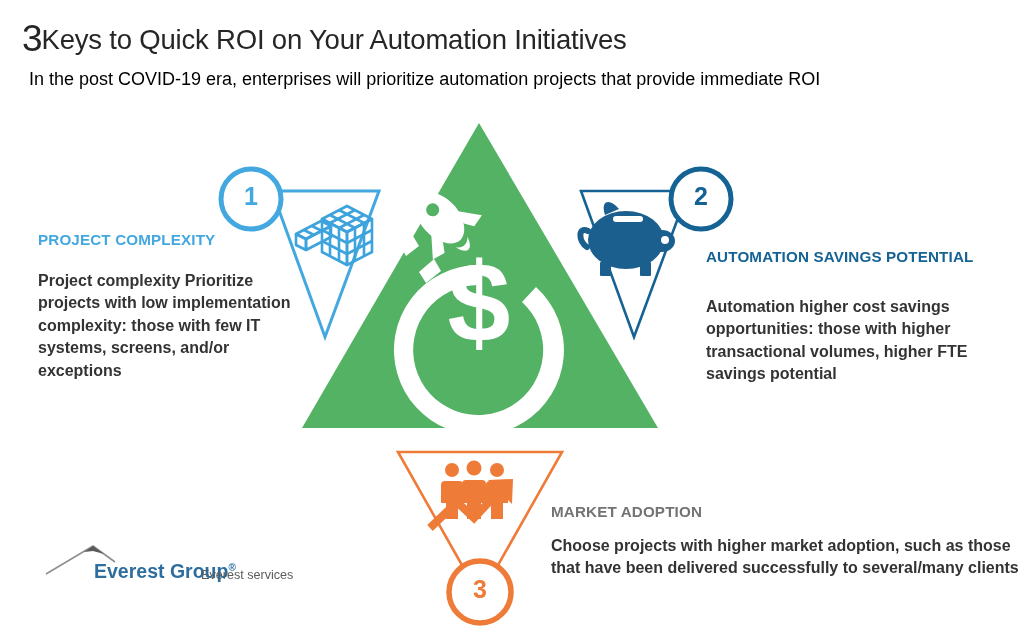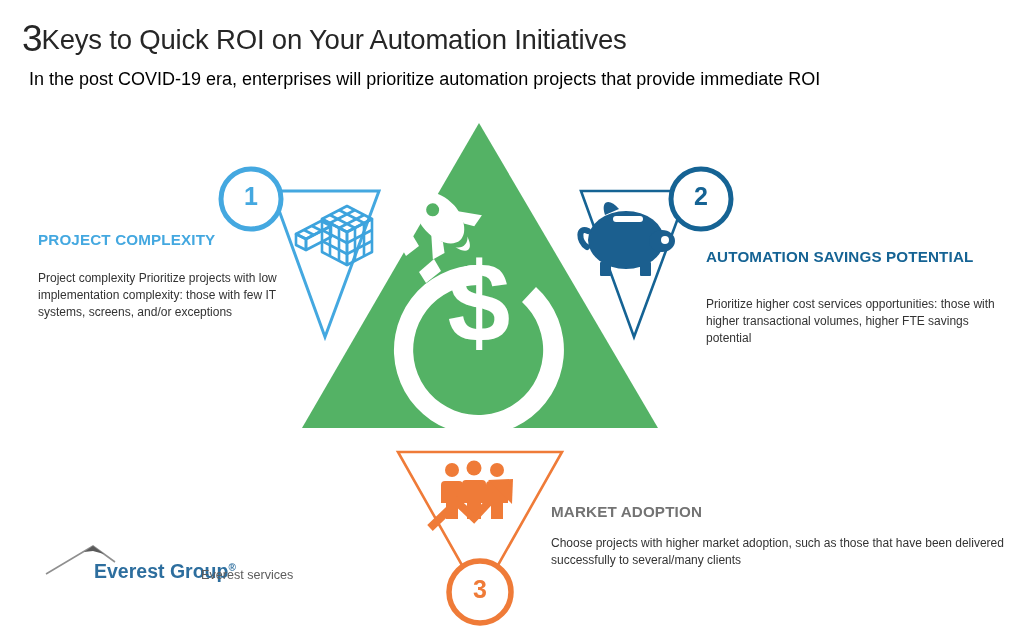--- a/index.html
+++ b/index.html
@@ -58,22 +58,22 @@
   
   .callout-heading {
     position: absolute;
     font-size: 15.2px;
     font-weight: bold;
     letter-spacing: 0.15px;
     white-space: nowrap;
   }
   .callout-body {
     position: absolute;
-    font-size: 12px;
-    font-weight: 400;
+    font-size: 16px;
+    font-weight: 700;
     line-height: 1.40;
     color: #333333;
   }
 
   #complexity-heading { left: 38px;  top: 231px; color: #44a8e0; }
   #complexity-body    { left: 38px;  top: 270px; width: 260px; }
 
   #savings-heading    { left: 706px; top: 248px; color: #156394; }
   #savings-body       { left: 706px; top: 296px; width: 310px; }
 
@@ -237,21 +237,21 @@
 </div>
 
 <div class="badge-num" id="badge-num-1">1</div>
 <div class="badge-num" id="badge-num-2">2</div>
 <div class="badge-num" id="badge-num-3">3</div>
 
 <div class="callout-heading" id="complexity-heading">PROJECT COMPLEXITY</div>
 <div class="callout-body" id="complexity-body">Project complexity Prioritize projects with low implementation complexity: those with few IT systems, screens, and/or exceptions</div>
 
 <div class="callout-heading" id="savings-heading">AUTOMATION SAVINGS POTENTIAL</div>
-<div class="callout-body" id="savings-body">Prioritize higher cost services opportunities: those with higher transactional volumes, higher FTE savings potential</div>
+<div class="callout-body" id="savings-body">Automation higher cost savings opportunities: those with higher transactional volumes, higher FTE savings potential</div>
 
 <div class="callout-heading" id="adoption-heading">MARKET ADOPTION</div>
 <div class="callout-body" id="adoption-body">Choose projects with higher market adoption, such as those that have been delivered successfully to several/many clients</div>
 
 <div id="logo-block">
   <div id="logo-wordmark"><span>Everest Group</span><span id="logo-reg">®</span></div>
   <div id="logo-tagline">Everest services</div>
 </div>
 
 </body></html>

